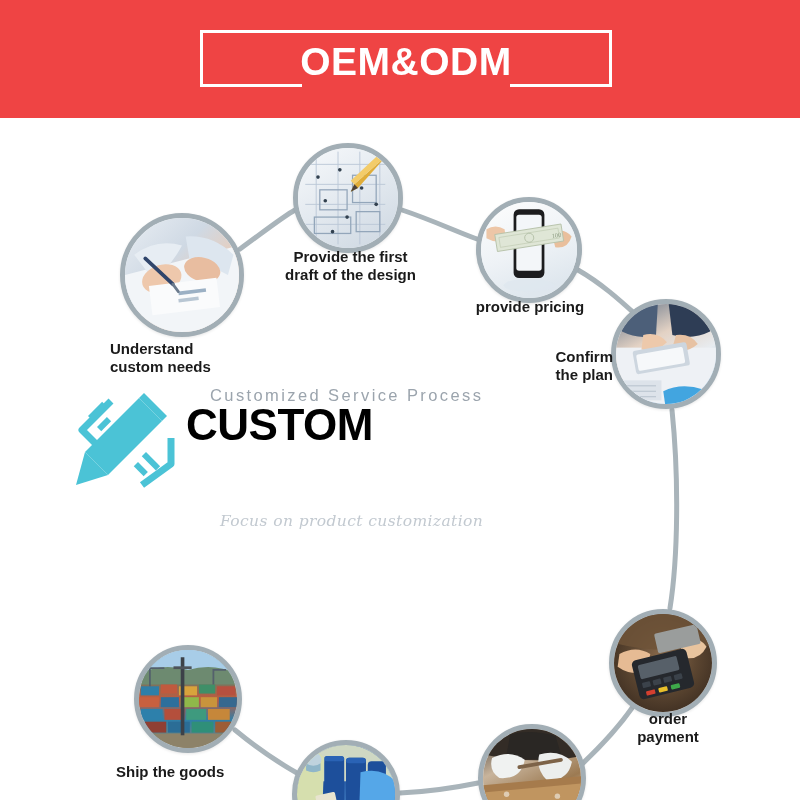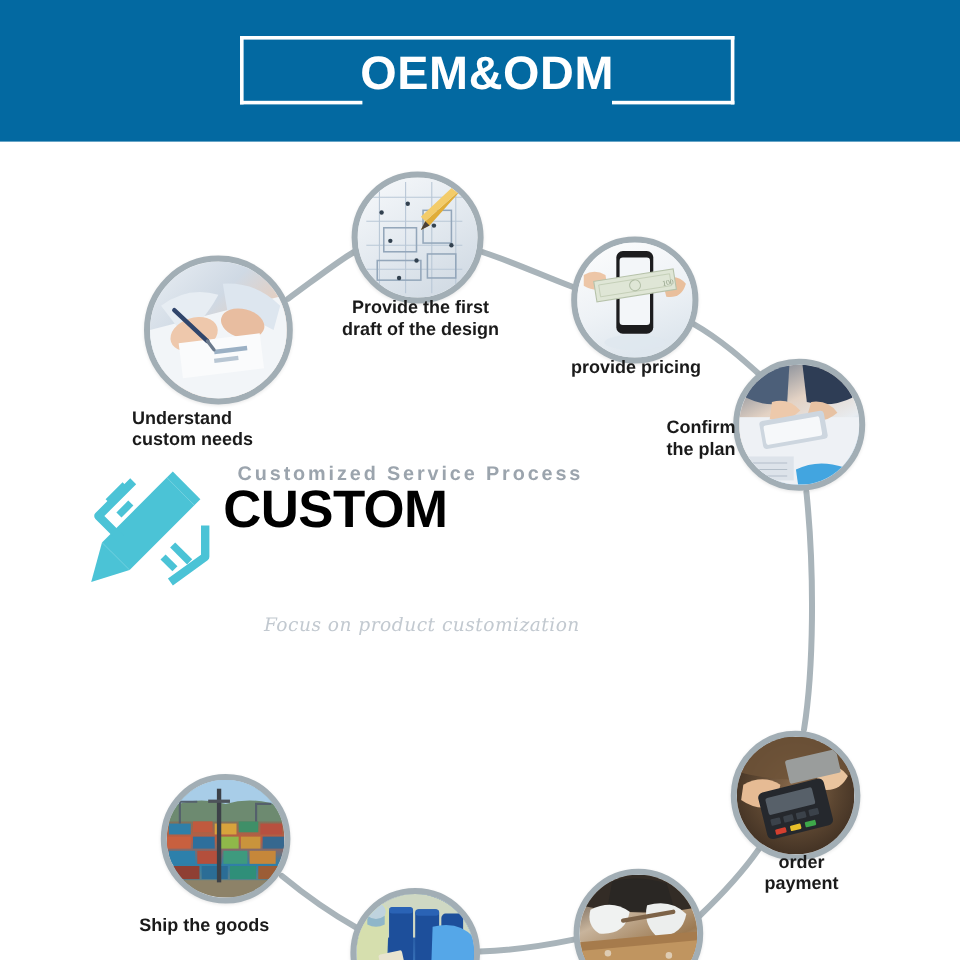--- a/index.html
+++ b/index.html
@@ -7,21 +7,21 @@
   body {
     font-family:"Liberation Sans", sans-serif;
     background:#ffffff;
     position:relative;
     overflow:hidden;
   }
 
   
   #banner{
     position:absolute; left:0; top:0; width:800px; height:118px;
-    background:#0369a1;
+    background:#ef4444;
   }
   #banner-frame{
     position:absolute; left:200px; top:30px; width:412px; height:57px;
   }
   #banner-frame .edge{ position:absolute; background:#ffffff; }
   #banner-frame .e-top   { left:0;   top:0;    width:412px; height:3px; }
   #banner-frame .e-left  { left:0;   top:0;    width:3px;   height:57px; }
   #banner-frame .e-right { right:0;  top:0;    width:3px;   height:57px; }
   #banner-frame .e-bl    { left:0;   bottom:0; width:102px; height:3px; }
   #banner-frame .e-br    { right:0;  bottom:0; width:102px; height:3px; }
@@ -51,23 +51,23 @@
     position:absolute;
     color:#1a1a1a; font-weight:bold;
     font-size:15px; line-height:1.18;
     white-space:pre-line;
   }
 
   
   #logo{ position:absolute; left:70px; top:268px; width:420px; height:120px; }
   #logo-mark{ position:absolute; left:0; top:4px; width:112px; height:104px; }
   #logo-top{
-    position:absolute; left:128px; top:0; width:292px;
+    position:absolute; left:140px; top:0; width:292px;
     color:#9ba4ad; font-size:16.5px; letter-spacing:2.4px;
-    font-weight:700; white-space:nowrap;
+    font-weight:400; white-space:nowrap;
   }
   #logo-main{
     position:absolute; left:116px; top:17px; width:300px;
     color:#000000; font-size:44px; font-weight:bold;
     letter-spacing:-0.5px; line-height:1; white-space:nowrap;
   }
   #logo-sub{
     position:absolute; left:150px; top:86px; width:270px;
     color:#c2c9d0; font-size:15.5px; font-style:italic;
     font-family:"DejaVu Serif", serif; letter-spacing:0.4px;

